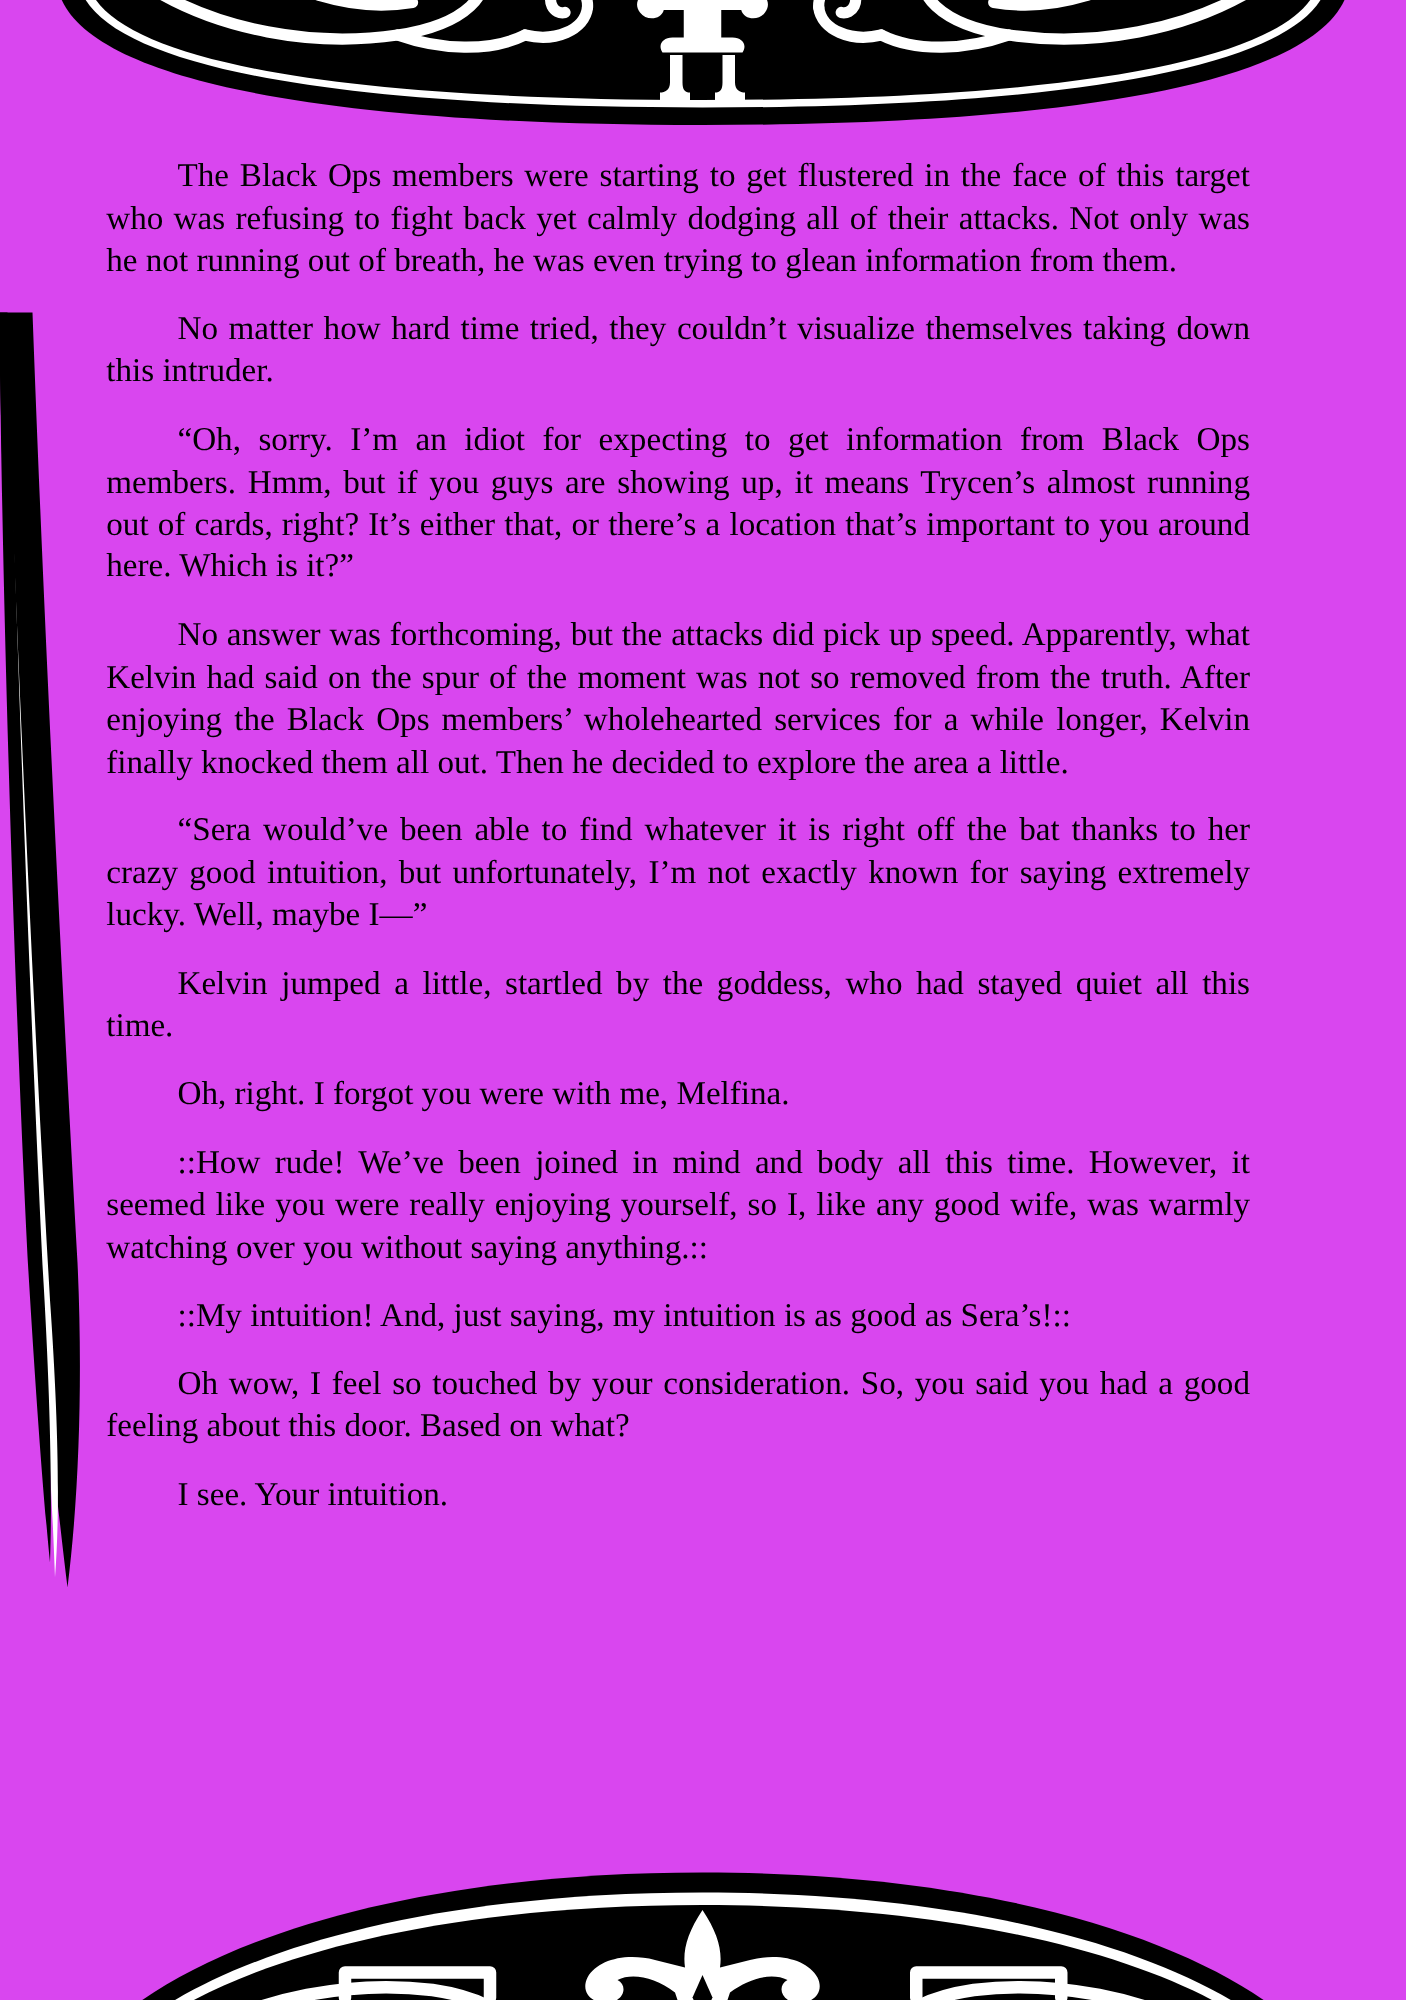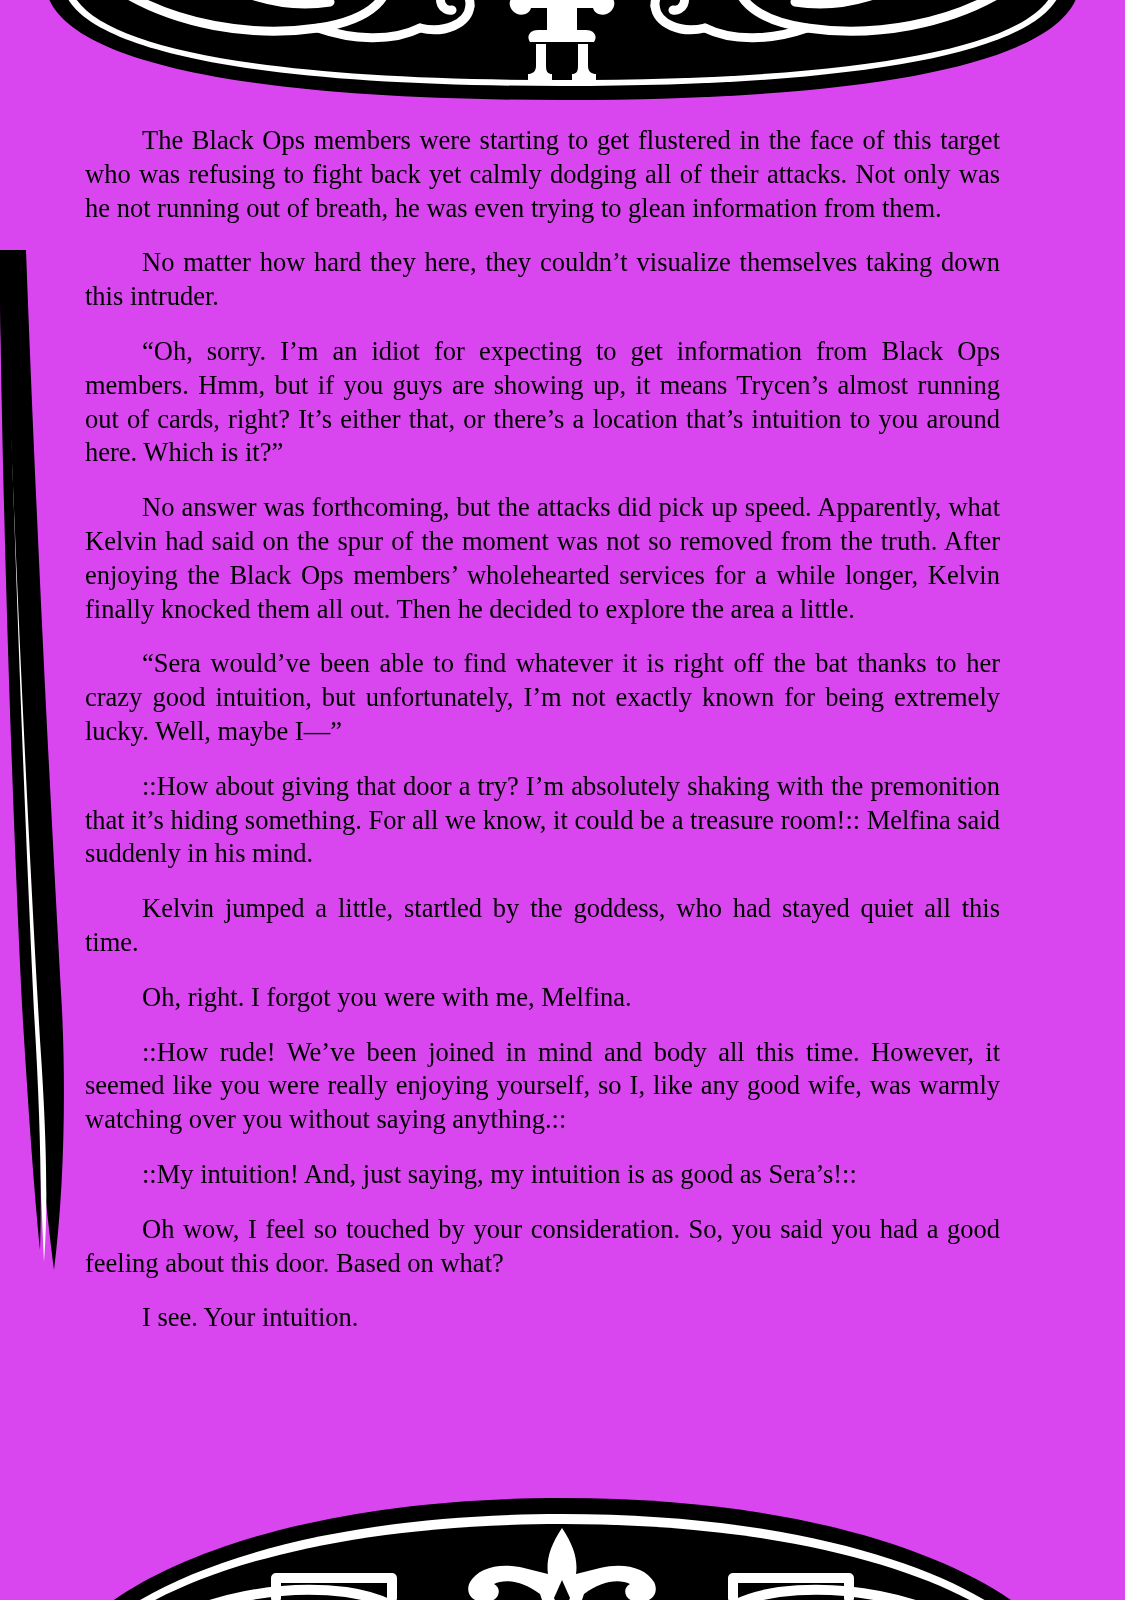--- a/index.html
+++ b/index.html
@@ -129,25 +129,24 @@
 
     <path d="M 4,262 C 14,520 26,800 40,1040 C 47,1140 48,1210 44,1262
              C 42,1208 38,1130 32,1035 C 20,795 8,520 0,268 Z" fill="#ffffff"></path>
 
     <path d="M 0,250 L 6,250 C 12,470 22,760 34,1012 C 40,1110 42,1190 40,1250
              C 34,1190 28,1105 22,1005 C 10,760 2,470 0,290 Z" fill="#000000"></path>
   </svg>
 
   <div id="text-column">
     <p class="para">The Black Ops members were starting to get flustered in the face of this target who was refusing to fight back yet calmly dodging all of their attacks. Not only was he not running out of breath, he was even trying to glean information from them.</p>
-    <p class="para">No matter how hard they here, they couldn’t visualize themselves taking down this intruder.</p>
-    <p class="para">“Oh, sorry. I’m an idiot for expecting to get information from Black Ops members. Hmm, but if you guys are showing up, it means Trycen’s almost running out of cards, right? It’s either that, or there’s a location that’s intuition to you around here. Which is it?”</p>
+    <p class="para">No matter how hard time tried, they couldn’t visualize themselves taking down this intruder.</p>
+    <p class="para">“Oh, sorry. I’m an idiot for expecting to get information from Black Ops members. Hmm, but if you guys are showing up, it means Trycen’s almost running out of cards, right? It’s either that, or there’s a location that’s important to you around here. Which is it?”</p>
     <p class="para">No answer was forthcoming, but the attacks did pick up speed. Apparently, what Kelvin had said on the spur of the moment was not so removed from the truth. After enjoying the Black Ops members’ wholehearted services for a while longer, Kelvin finally knocked them all out. Then he decided to explore the area a little.</p>
-    <p class="para">“Sera would’ve been able to find whatever it is right off the bat thanks to her crazy good intuition, but unfortunately, I’m not exactly known for being extremely lucky. Well, maybe I—”</p>
-    <p class="para">::How about giving that door a try? I’m absolutely shaking with the premonition that it’s hiding something. For all we know, it could be a treasure room!:: Melfina said suddenly in his mind.</p>
+    <p class="para">“Sera would’ve been able to find whatever it is right off the bat thanks to her crazy good intuition, but unfortunately, I’m not exactly known for saying extremely lucky. Well, maybe I—”</p>
     <p class="para">Kelvin jumped a little, startled by the goddess, who had stayed quiet all this time.</p>
     <p class="para italic">Oh, right. I forgot you were with me, Melfina.</p>
     <p class="para">::How rude! We’ve been joined in mind and body all this time. However, it seemed like you were really enjoying yourself, so I, like any good wife, was warmly watching over you without saying anything.::</p>
     <p class="para">::My intuition! And, just saying, my intuition is as good as Sera’s!::</p>
     <p class="para italic">Oh wow, I feel so touched by your consideration. So, you said you had a good feeling about this door. Based on what?</p>
     <p class="para italic last">I see. Your intuition.</p>
   </div>
 
   <svg id="ornament-bottom" class="ornament-svg" width="1125" height="120" viewBox="0 0 1125 120" xmlns="http://www.w3.org/2000/svg" aria-hidden="true">
     <defs>

